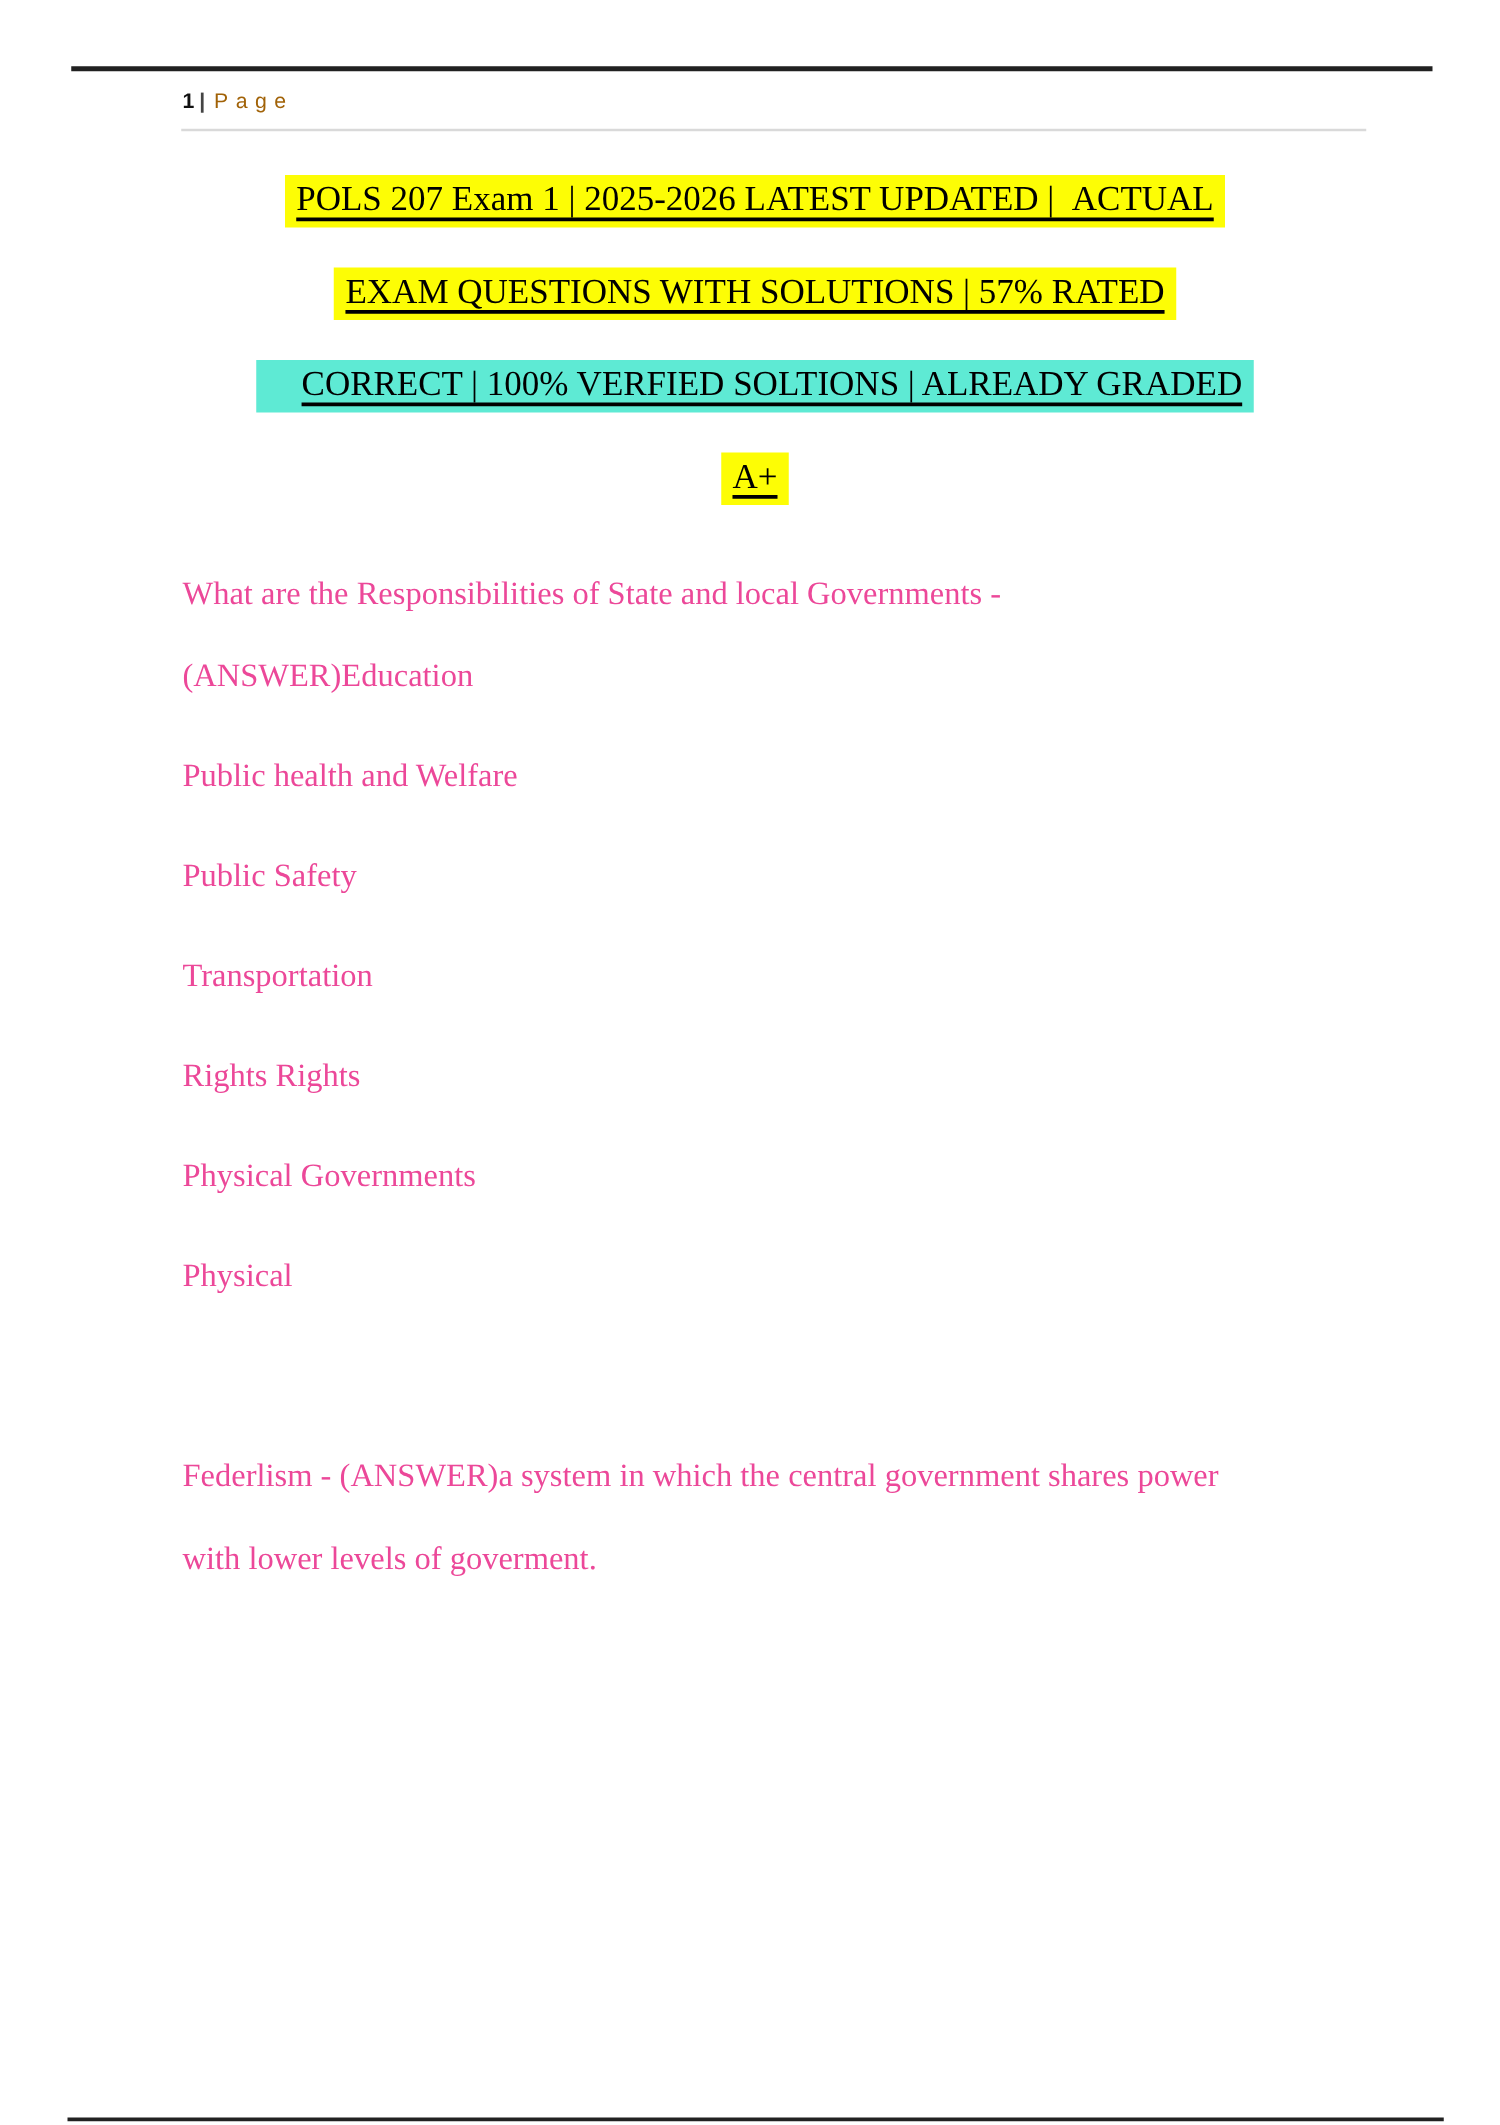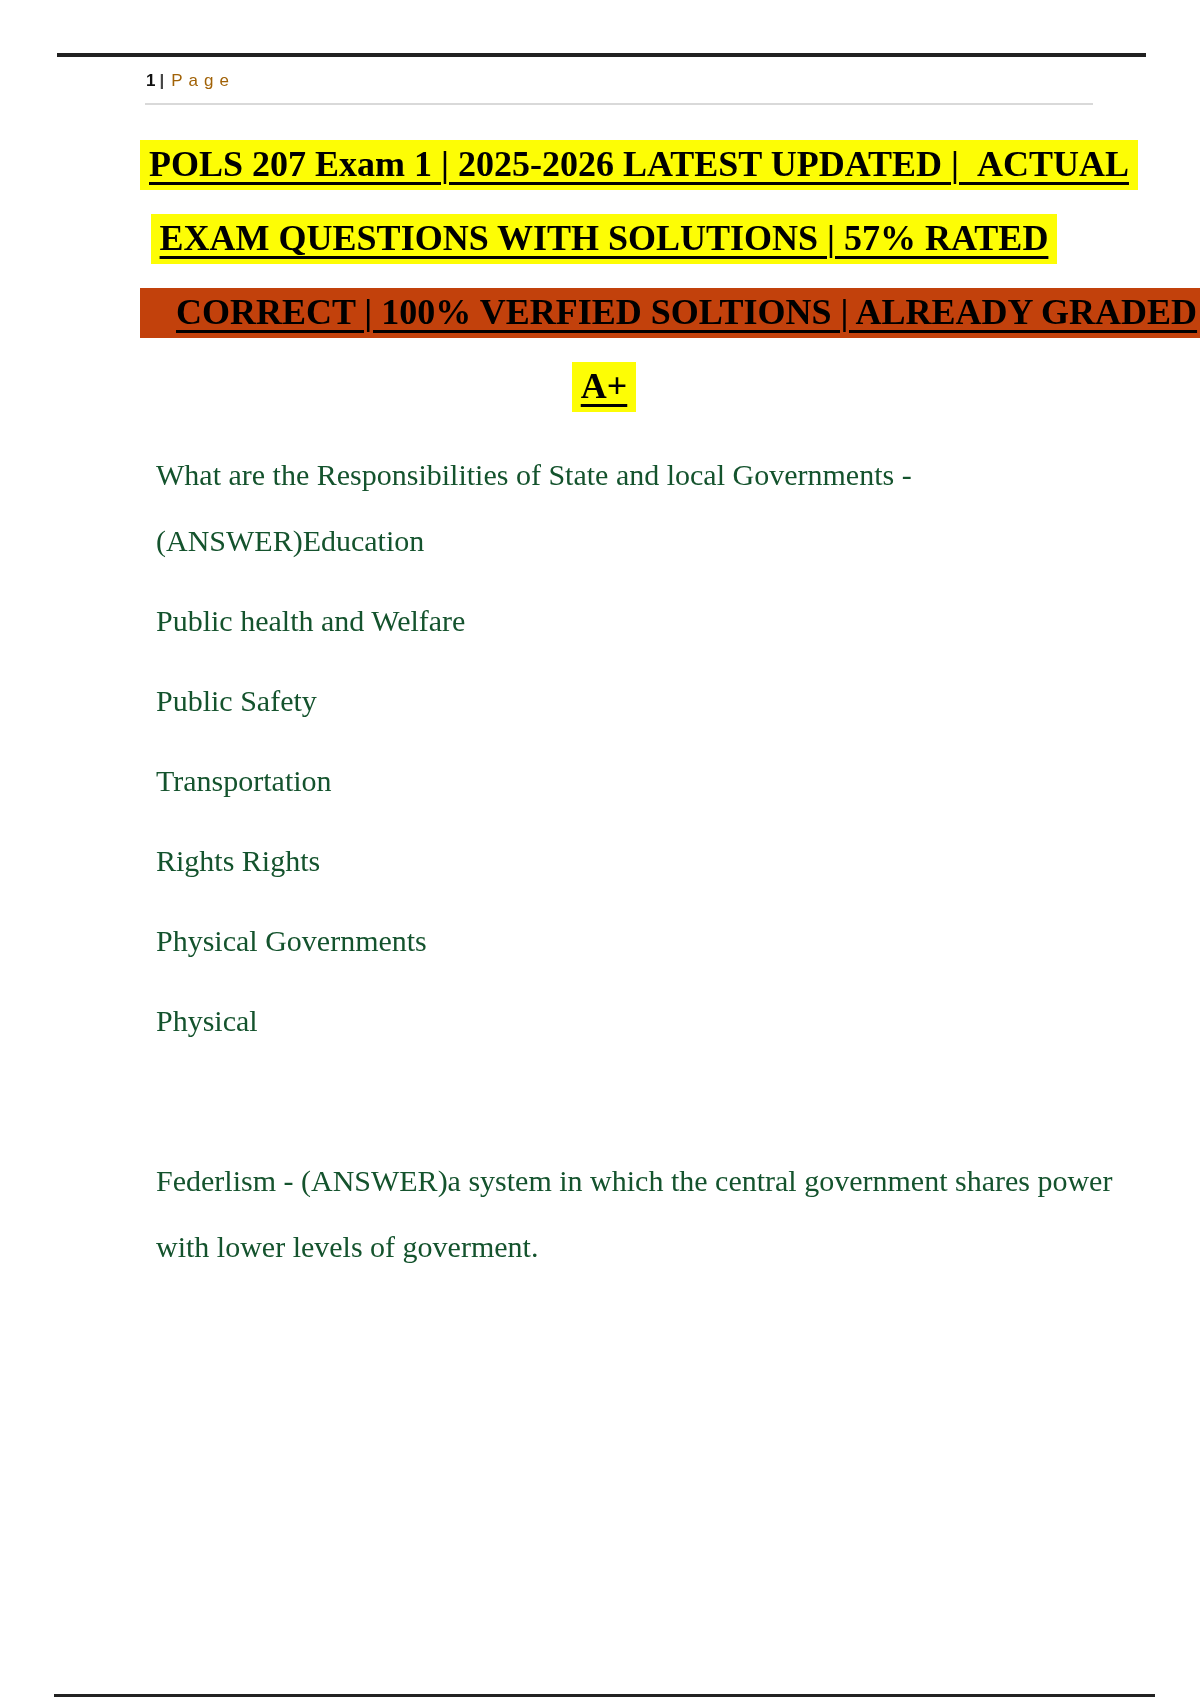--- a/index.html
+++ b/index.html
@@ -18,32 +18,32 @@
   }
   .pnum { font-weight:bold; color:#111111; }
   .psep { margin:0 7px 0 4px; color:#444444; font-weight:bold; }
   .pword { color:#a16207; letter-spacing:6px; }
   .header-rule {
     position:absolute; left:145px; top:103px; width:948px; height:2px;
     background:#d9d9d9;
   }
   .title {
     position:absolute; left:140px; top:140px; width:928px;
-    text-align:center; font-weight:bold; font-size:36px; color:#000000;
+    text-align:center; font-weight:normal; font-size:28px; color:#000000;
     line-height:1;
   }
   .title-line { height:74px; }
   .hl {
     display:inline-block; background:#fdfd05; padding:6px 9px 8px 9px;
     text-decoration:underline; text-decoration-thickness:3px;
     text-underline-offset:6px; white-space:pre;
   }
   .body {
-    position:absolute; left:156px; top:442px; width:925px;
-    font-size:30px; color:#14532d;
+    position:absolute; left:146px; top:442px; width:925px;
+    font-size:26px; color:#ec4899;
   }
   .line { line-height:66px; min-height:66px; white-space:nowrap; }
   .pgap { margin-top:14px; }
   .bottom-rule {
     position:absolute; left:54px; top:1694px; width:1101px; height:3px;
     background:#222222;
   }
 </style>
 </head>
 <body>
@@ -61,21 +61,21 @@
   <div class="header-rule"></div>
 
   <div class="title">
     <div class="title-line">
       <span class="hl" style="background: rgb(253, 253, 5);">POLS 207 Exam 1 | 2025-2026 LATEST UPDATED |&nbsp;&nbsp;ACTUAL</span>
     </div>
     <div class="title-line">
       <span class="hl" style="background: rgb(253, 253, 5);">EXAM QUESTIONS WITH SOLUTIONS | 57% RATED</span>
     </div>
     <div class="title-line">
-      <span class="hl" style="background: #c2410c; padding-left: 36px;">CORRECT | 100% VERFIED SOLTIONS | ALREADY GRADED</span>
+      <span class="hl" style="background: #5eead4; padding-left: 36px;">CORRECT | 100% VERFIED SOLTIONS | ALREADY GRADED</span>
     </div>
     <div class="title-line">
       <span class="hl" style="background: rgb(253, 253, 5);">A+</span>
     </div>
   </div>
 
   <div class="body">
     <div class="line">What are the Responsibilities of State and local Governments -</div>
     <div class="line">(ANSWER)Education</div>
     <div class="line pgap">Public health and Welfare</div>

